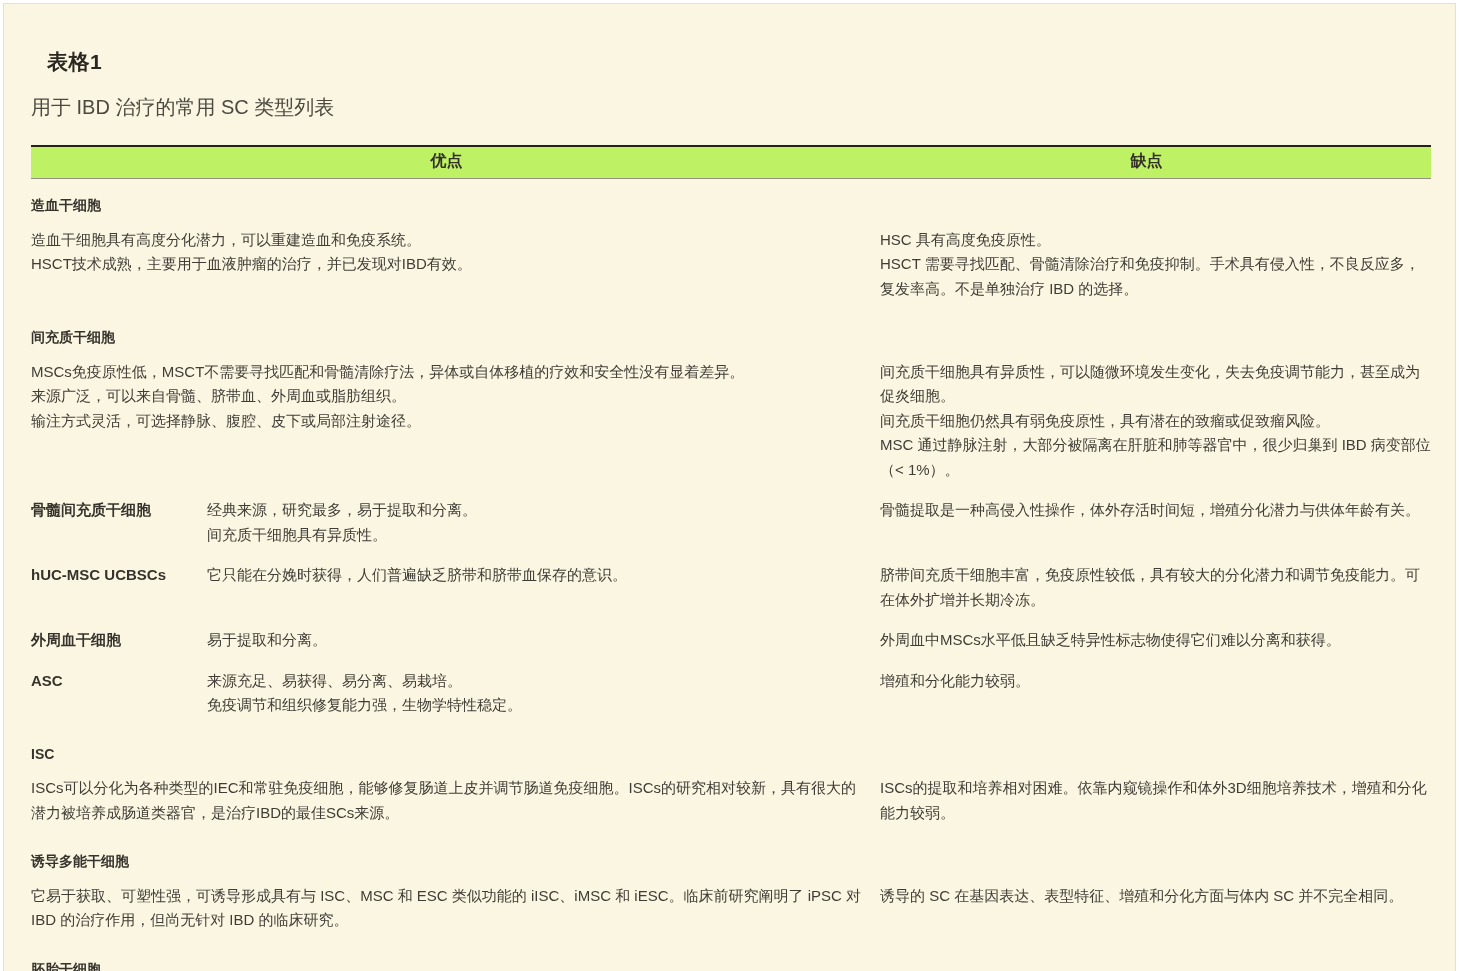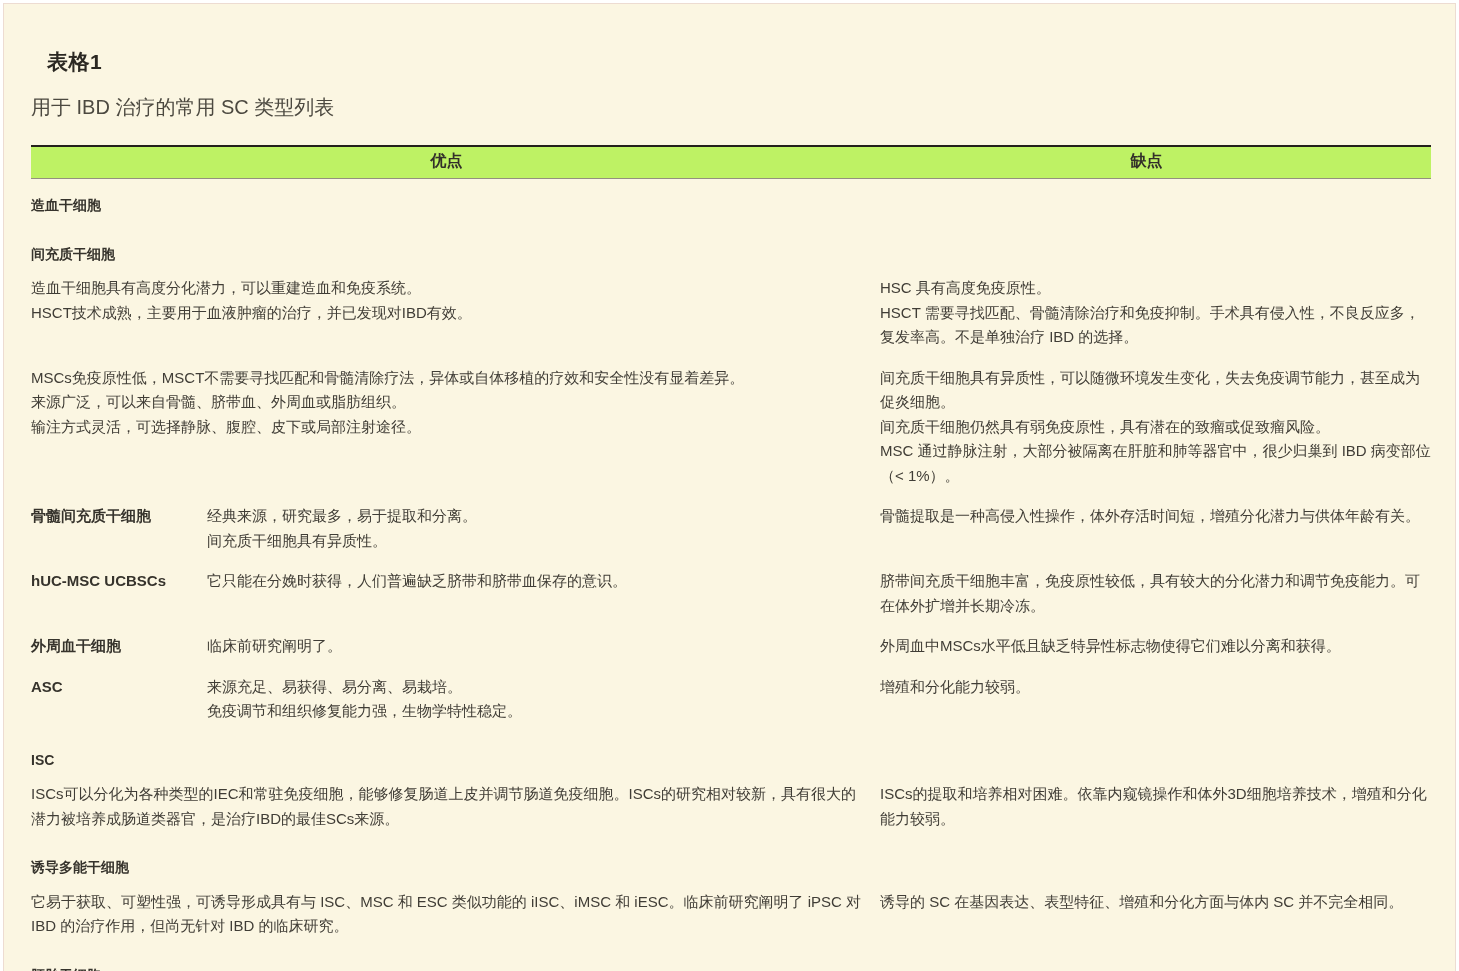--- a/index.html
+++ b/index.html
@@ -91,33 +91,33 @@
       <div class="th">优点</div>
       <div class="th">缺点</div>
     </div>
 
     <div class="tbody">
 
       <div class="row section-row">
         <div class="sec-title">造血干细胞</div>
       </div>
 
-      <div class="row section-row">
-        <div class="sec-title">间充质干细胞</div>
-      </div>
-
       <div class="row">
         <div class="cell adv full">
           <div class="line">造血干细胞具有高度分化潜力，可以重建造血和免疫系统。</div>
           <div class="line">HSCT技术成熟，主要用于血液肿瘤的治疗，并已发现对IBD有效。</div>
         </div>
         <div class="cell dis">
           <div class="line">HSC 具有高度免疫原性。</div>
           <div class="line">HSCT 需要寻找匹配、骨髓清除治疗和免疫抑制。手术具有侵入性，不良反应多，复发率高。不是单独治疗 IBD 的选择。</div>
         </div>
+      </div>
+
+      <div class="row section-row">
+        <div class="sec-title">间充质干细胞</div>
       </div>
 
       <div class="row">
         <div class="cell adv full">
           <div class="line">MSCs免疫原性低，MSCT不需要寻找匹配和骨髓清除疗法，异体或自体移植的疗效和安全性没有显着差异。</div>
           <div class="line">来源广泛，可以来自骨髓、脐带血、外周血或脂肪组织。</div>
           <div class="line">输注方式灵活，可选择静脉、腹腔、皮下或局部注射途径。</div>
         </div>
         <div class="cell dis">
           <div class="line">间充质干细胞具有异质性，可以随微环境发生变化，失去免疫调节能力，甚至成为促炎细胞。</div>
@@ -143,21 +143,21 @@
           <div class="line">它只能在分娩时获得，人们普遍缺乏脐带和脐带血保存的意识。</div>
         </div>
         <div class="cell adv">
           <div class="line">脐带间充质干细胞丰富，免疫原性较低，具有较大的分化潜力和调节免疫能力。可在体外扩增并长期冷冻。</div>
         </div>
       </div>
 
       <div class="row">
         <div class="cell label">外周血干细胞</div>
         <div class="cell adv">
-          <div class="line">临床前研究阐明了。</div>
+          <div class="line">易于提取和分离。</div>
         </div>
         <div class="cell dis">
           <div class="line">外周血中MSCs水平低且缺乏特异性标志物使得它们难以分离和获得。</div>
         </div>
       </div>
 
       <div class="row">
         <div class="cell label">ASC</div>
         <div class="cell adv">
           <div class="line">来源充足、易获得、易分离、易栽培。</div>

